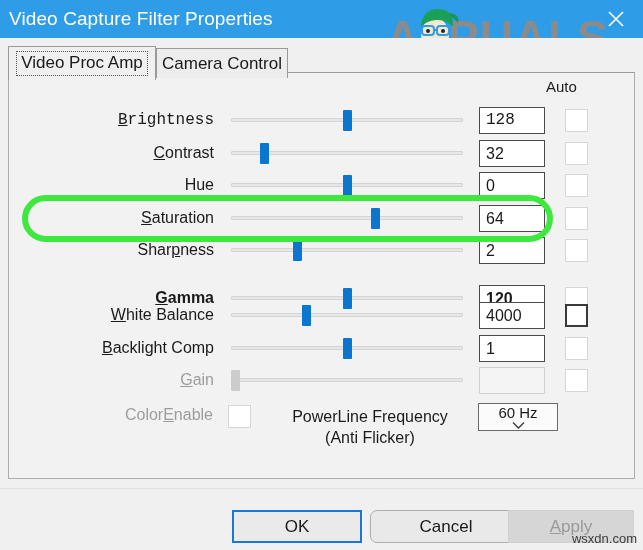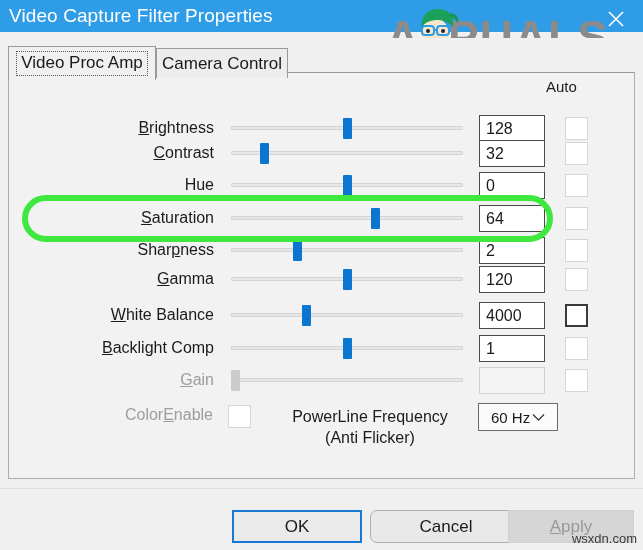--- a/index.html
+++ b/index.html
@@ -13,21 +13,21 @@
   #app {
     position: relative;
     width: 643px; height: 550px;
     background: #f0f0f0;
     overflow: hidden;
   }
 
   
   #titlebar {
     position: absolute; left: 0; top: 0;
-    width: 643px; height: 32px;
+    width: 643px; height: 38px;
     background: #2f9ce8;
     display: flex; align-items: center;
   }
   #title-text {
     margin-left: 9px;
     font-size: 19px;
     color: #ffffff;
     letter-spacing: 0.1px;
     white-space: nowrap;
   }
@@ -213,22 +213,23 @@
   }
   #powerline-select {
     position: absolute;
     left: 478px; top: 403px;
     width: 80px; height: 28px;
     background: #fbfbfb;
     border: 1px solid #6b6b6b;
     font-size: 15px;
     color: #1a1a1a;
     display: flex; align-items: center;
-    padding: 0 12px;
+    padding: 0 4px;
     cursor: pointer;
+    flex-direction: column;
   }
   #powerline-value { flex: 1; }
   #powerline-chevron {
     width: 14px; height: 14px;
     display: flex; align-items: center; justify-content: center;
   }
 
   
   #default-btn {
     position: absolute;
@@ -319,21 +320,21 @@
     <div class="tab" id="tab-1">
       <span>Camera Control</span>
     </div>
   </div>
 
   <div id="panel"></div>
 
   <div id="auto-header">Auto</div>
 
   <div id="rows-host">
-      <div class="row" style="top: 112px;">
+      <div class="row" style="top: 104px; font-family: Liberation Mono, monospace;">
         <div class="row-label"><u>B</u>rightness</div>
         <div class="slider">
           <div class="track"></div>
           <div class="thumb" style="left: 112px;"></div>
         </div>
         <div class="valuebox">128</div>
         <div class="autobox"></div>
       </div>
       <div class="row" style="top: 136.5px;">
         <div class="row-label"><u>C</u>ontrast</div>
@@ -364,21 +365,21 @@
       </div>
       <div class="row" style="top: 234px;">
         <div class="row-label">Shar<u>p</u>ness</div>
         <div class="slider">
           <div class="track"></div>
           <div class="thumb" style="left: 62px;"></div>
         </div>
         <div class="valuebox">2</div>
         <div class="autobox"></div>
       </div>
-      <div class="row" style="top: 263px;">
+      <div class="row" style="top: 282px; font-weight: bold;">
         <div class="row-label"><u>G</u>amma</div>
         <div class="slider">
           <div class="track"></div>
           <div class="thumb" style="left: 112px;"></div>
         </div>
         <div class="valuebox">120</div>
         <div class="autobox"></div>
       </div>
       <div class="row" style="top: 299px;">
         <div class="row-label"><u>W</u>hite Balance</div>

